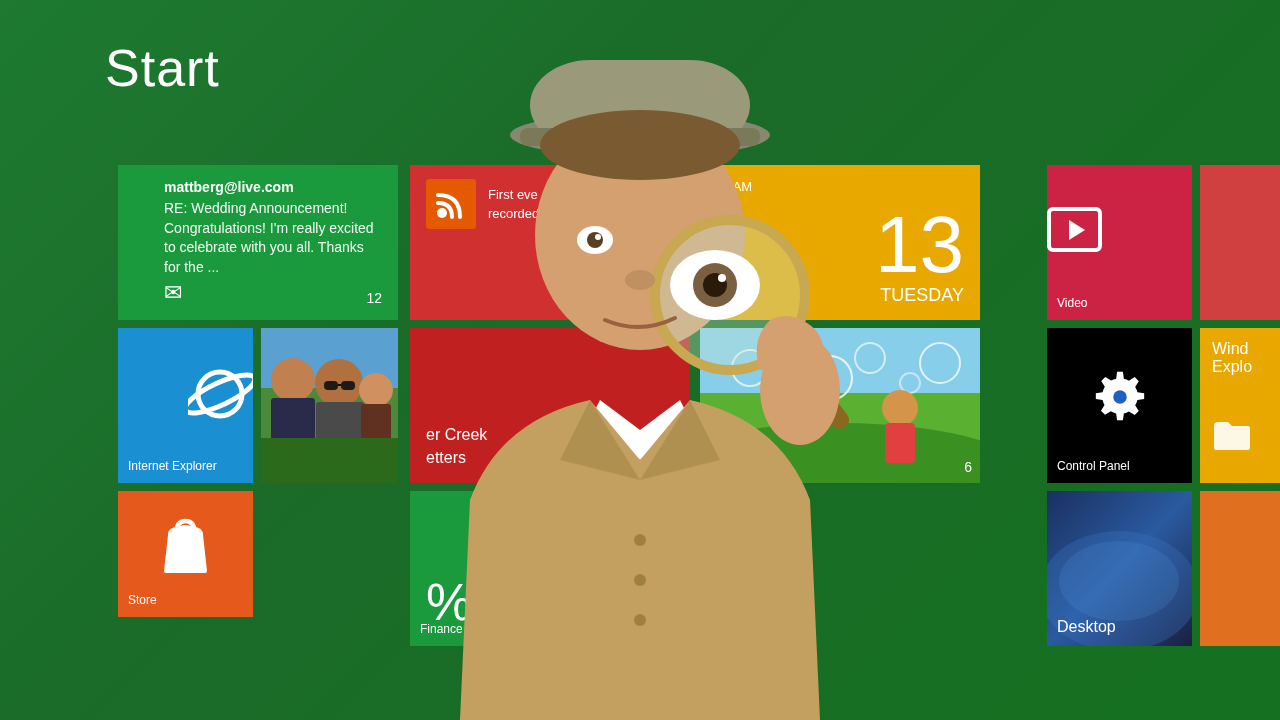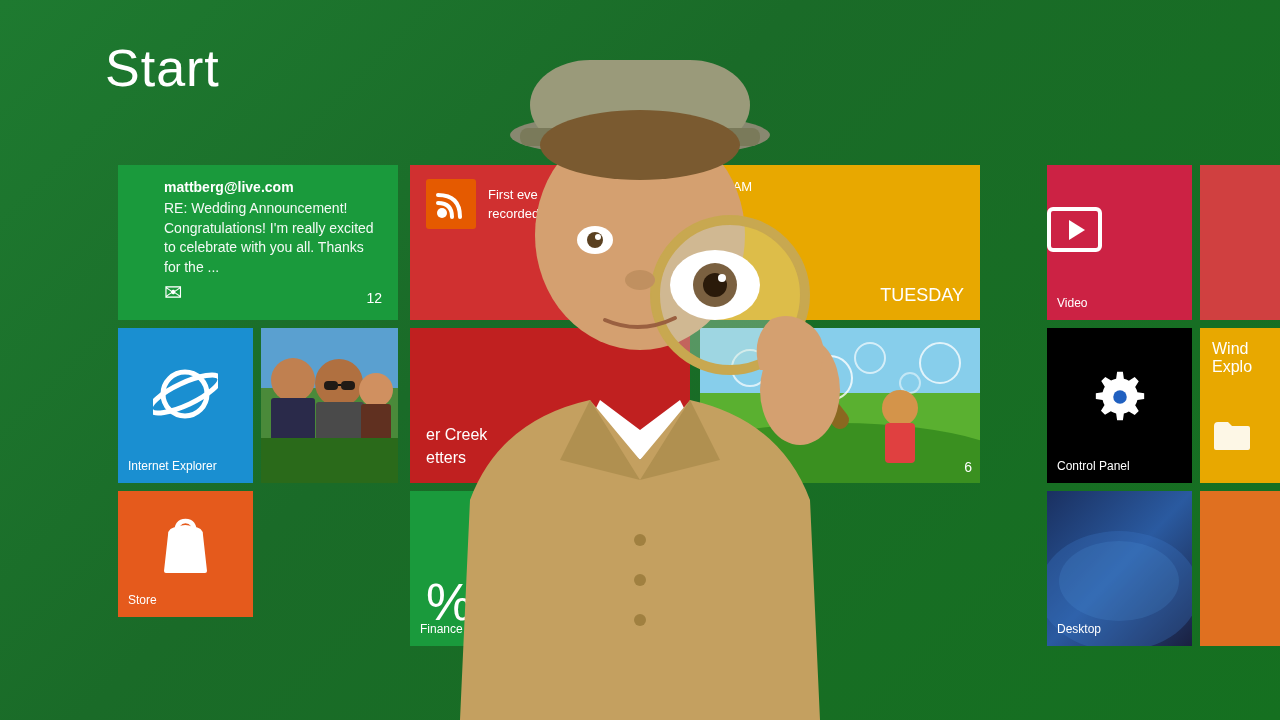--- a/index.html
+++ b/index.html
@@ -77,21 +77,21 @@
     }
 
     
     .tile-ie {
       width: 135px;
       height: 155px;
       background-color: #1a8fd1;
       color: white;
       display: flex;
       flex-direction: column;
-      align-items: center;
+      align-items: flex-end;
       justify-content: center;
       gap: 8px;
     }
 
     .tile-ie .tile-label {
       font-size: 12px;
       position: absolute;
       bottom: 10px;
       left: 10px;
     }
@@ -437,20 +437,21 @@
 </div>
 
 <div style="position:absolute;top:165px;left:700px;display:flex;flex-direction:column;gap:8px;z-index:3;">
 
   <div class="tile tile-calendar" style="width:280px;height:155px;">
     <div class="calendar-top">
       <span>ps</span>
       <span>AM</span>
     </div>
     <div>
+      <div class="calendar-number">13</div>
       <div class="calendar-day">TUESDAY</div>
     </div>
   </div>
 
   <div class="tile tile-bubbles" style="width:280px;height:155px;">
     <svg width="280" height="155" viewBox="0 0 280 155" style="position:absolute;top:0;left:0;">
 
       <rect width="280" height="155" fill="#5ab030"></rect>
       <rect width="280" height="65" fill="#87CEEB"></rect>
 
@@ -504,21 +505,21 @@
             <stop offset="0%" style="stop-color:#1a3060"></stop>
             <stop offset="50%" style="stop-color:#2a5aa0"></stop>
             <stop offset="100%" style="stop-color:#1a2040"></stop>
           </linearGradient>
         </defs>
         <rect width="145" height="155" fill="url(#deskGrad)"></rect>
 
         <ellipse cx="72" cy="100" rx="80" ry="60" fill="rgba(60,120,200,0.3)"></ellipse>
         <ellipse cx="72" cy="90" rx="60" ry="40" fill="rgba(80,150,220,0.2)"></ellipse>
       </svg>
-      <span style="position:absolute;bottom:10px;left:10px;color:white;font-size:12px;z-index:2;">Desktop</span>
+      <span style="position:absolute;bottom:10px;left:10px;color:white;font-size:16px;z-index:2;">Desktop</span>
     </div>
 
   </div>
 
   <div style="display:flex;flex-direction:column;gap:8px;overflow:hidden;width:80px;">
 
     <div class="tile" style="width:145px;height:155px;background:#d04040;position:relative;overflow:hidden;">
       
     </div>
 

